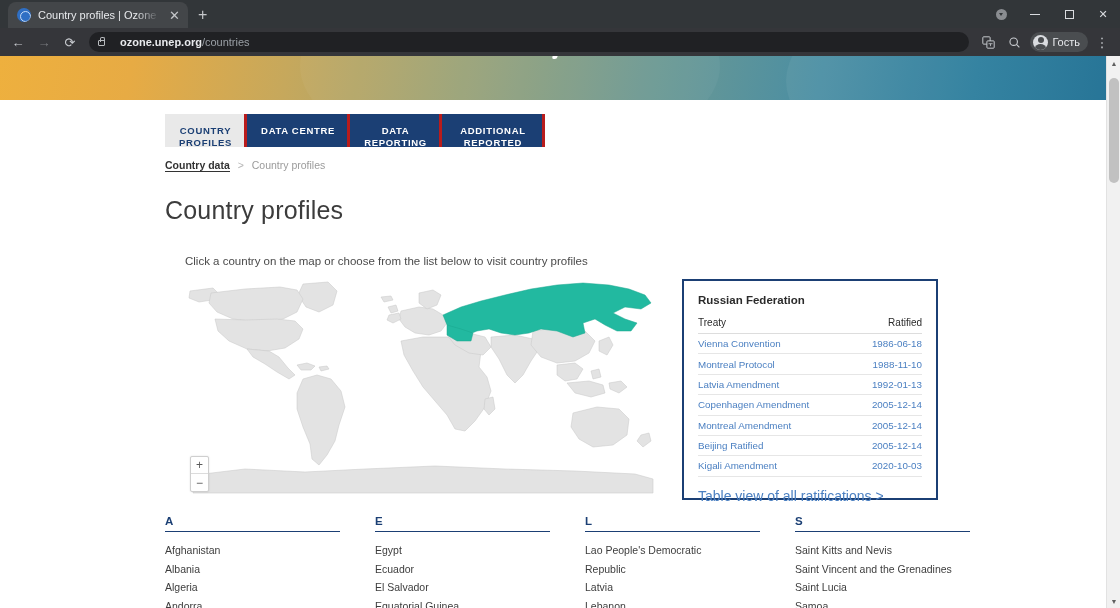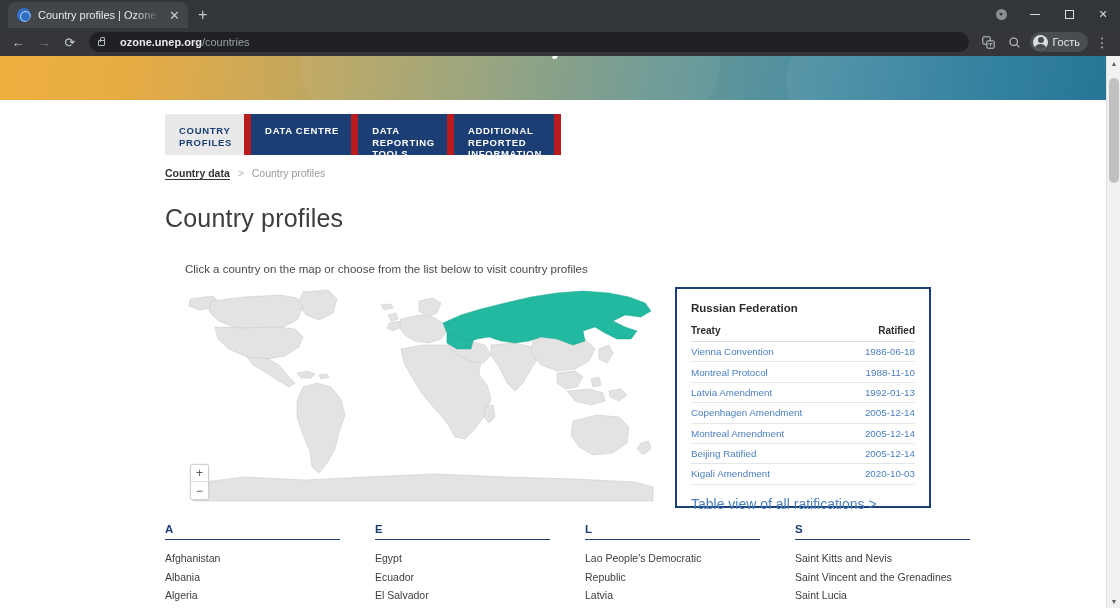--- a/index.html
+++ b/index.html
@@ -145,23 +145,24 @@
 
   .content { width: 1106px; padding: 0; background: #fff; }
 
   
   .navtabs {
     display: flex; margin: 14px 0 0 165px; align-items: stretch;
   }
   .navtab {
     background: #1b3f74; color: #fff;
     font-size: 9.5px; font-weight: bold; letter-spacing: 0.7px;
-    padding: 11px 12px 0 14px; height: 41px; line-height: 11.5px;
+    padding: 11px 12px 0 14px; height: 33px; line-height: 11.5px;
     text-transform: uppercase; white-space: pre-line;
-    border-right: 7px solid #b91c1c;
+    border-right: 3px solid #b91c1c;
+    text-align: center;
   }
   .navtab.active { background: #e9e9e9; color: #1b3f74; }
 
   .breadcrumb {
     margin: 12px 0 0 165px; font-size: 10.5px; color: #9b9b9b;
   }
   .breadcrumb .crumb-link {
     color: #333; font-weight: bold; border-bottom: 1px solid #333;
   }
   .breadcrumb .sep { margin: 0 5px; color: #b5b5b5; }
@@ -195,28 +196,28 @@
   }
   .zoomctl div:first-child { border-bottom: 1px solid #dcdcdc; }
 
   .cursor {
     position: absolute; left: 362px; top: 19px;
     width: 15px; height: 19px; pointer-events: none;
   }
 
   .panel {
     width: 256px; border: 2px solid #1b3f74; background: #fff;
-    margin-left: 18px; padding: 13px 14px 26px 14px; height: 221px;
+    margin-left: 25px; padding: 13px 14px 26px 14px; height: 221px;
   }
   .panel-title {
     font-size: 11.5px; font-weight: bold; color: #2b2b2b; margin-bottom: 11px;
   }
   .panel table { width: 100%; border-collapse: collapse; }
   .panel th {
-    font-size: 10px; font-weight: bold; color: #2b2b2b;
+    font-size: 10px; font-weight: normal; color: #2b2b2b;
     padding: 0 0 5px 0; border-bottom: 1px solid #dddddd;
   }
   .panel th.r, .panel td.r { text-align: right; }
   .panel th.l, .panel td.l { text-align: left; }
   .panel td {
     font-size: 9.8px; color: #4a7fc1; padding: 4.2px 0 4.2px 0;
     border-bottom: 1px solid #e6e6e6;
   }
   .panel-foot {
     font-size: 14px; color: #4a7fc1; margin-top: 11px;

